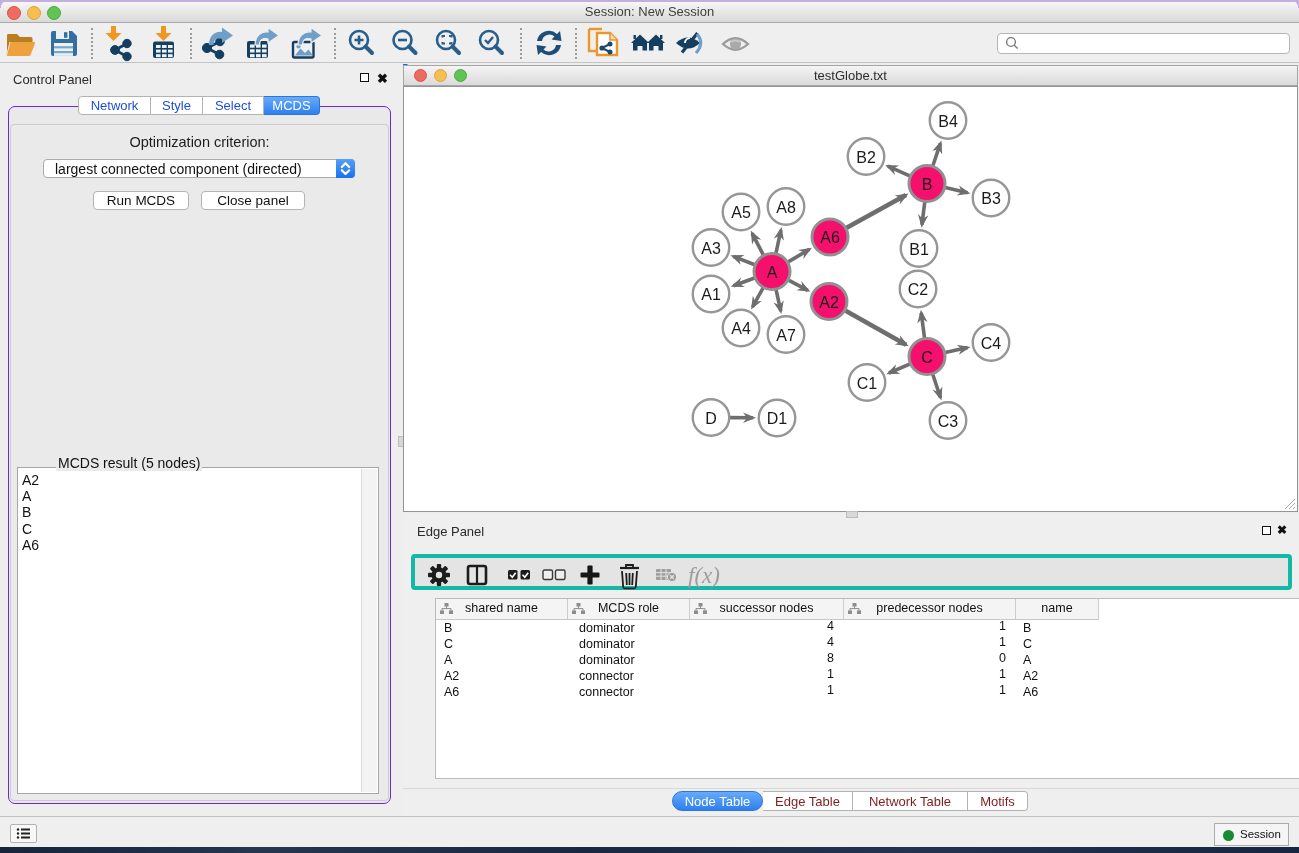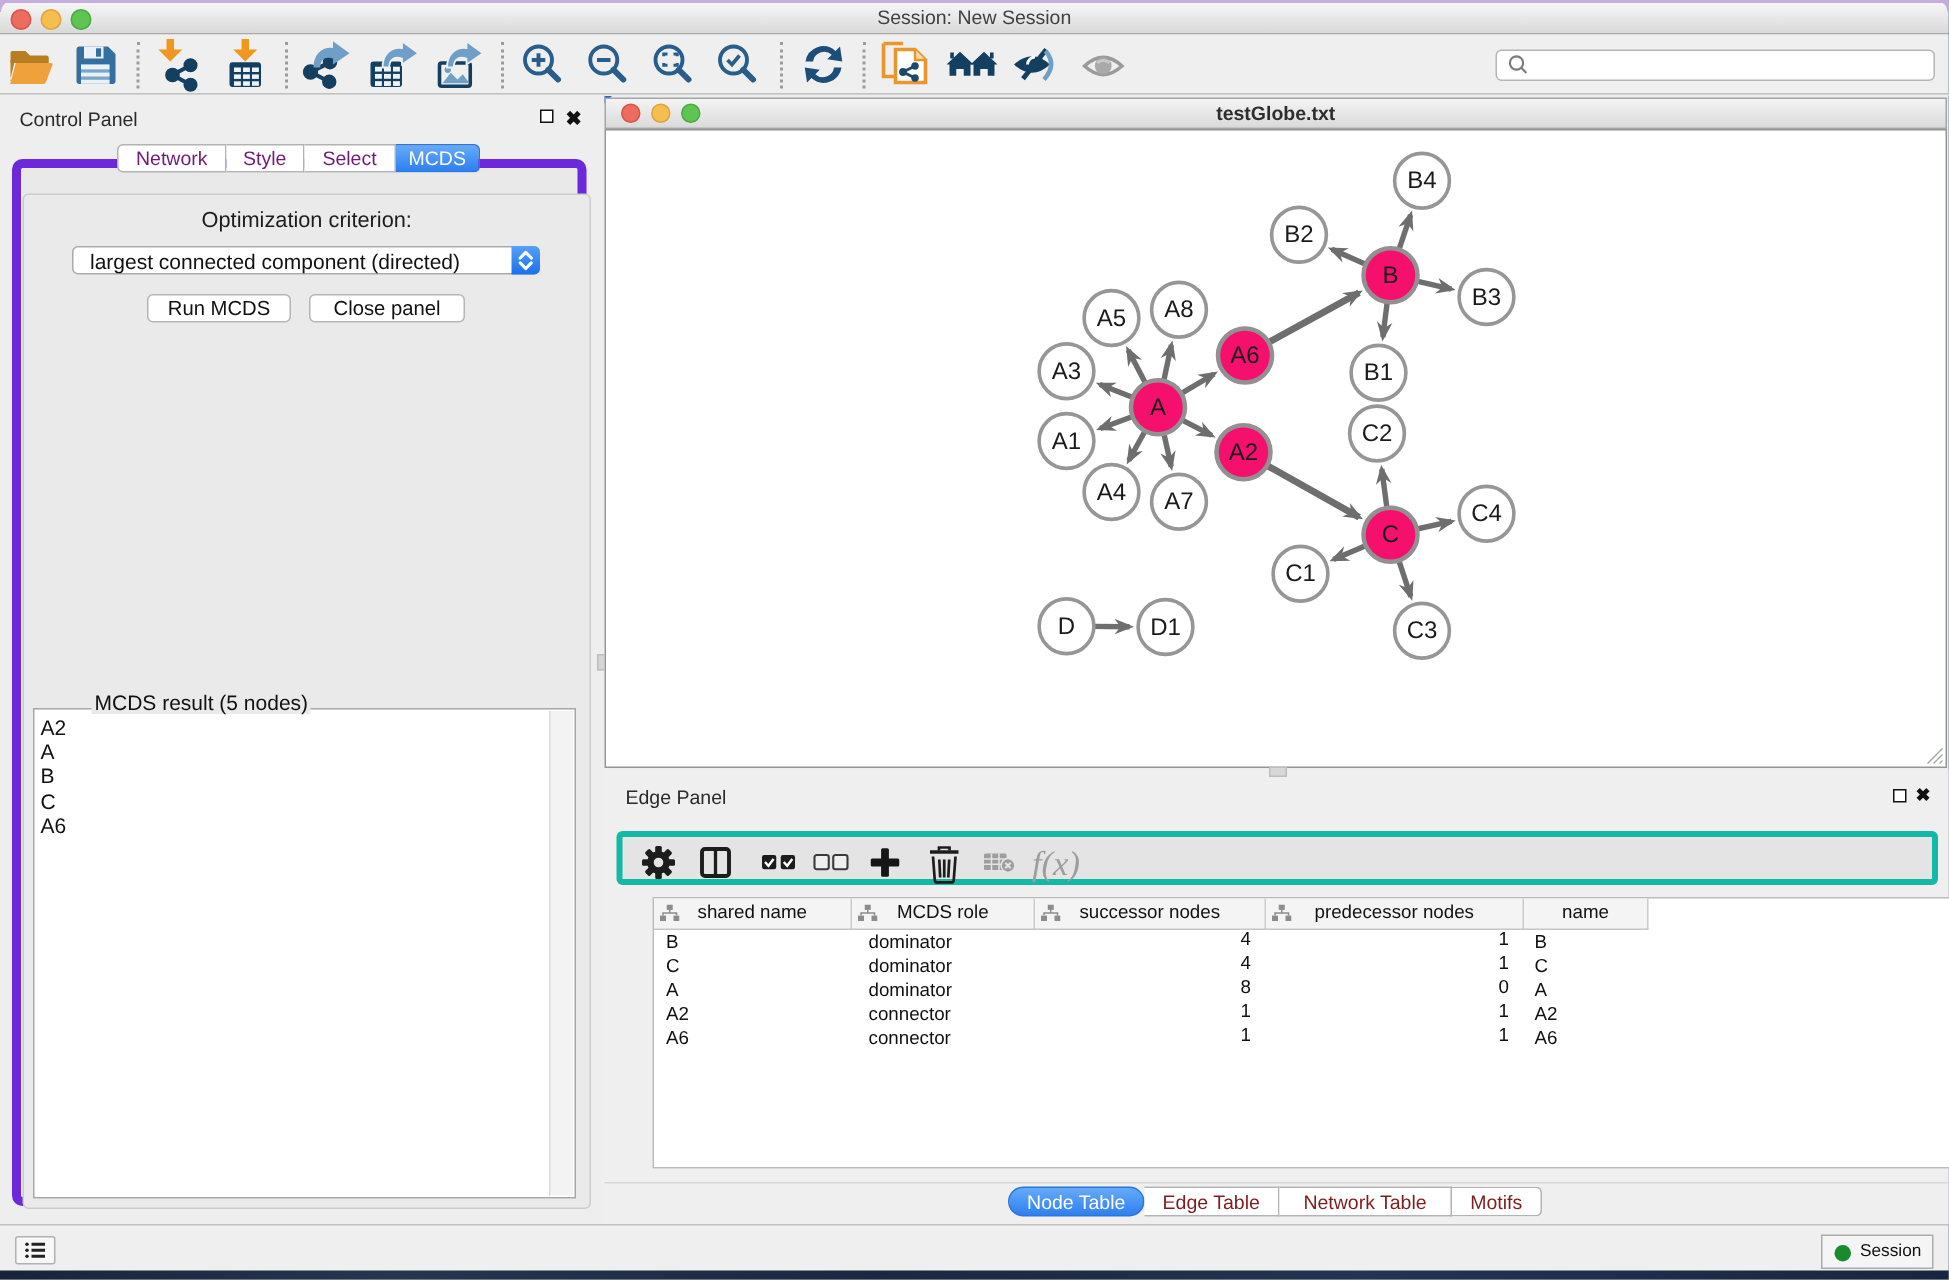--- a/index.html
+++ b/index.html
@@ -21,27 +21,27 @@
     border-bottom:1px solid #bdbdbd;}
   .tsep{position:absolute;top:5px;height:31px;width:0;border-left:2px dotted #9b9b9b;}
   #searchbox{position:absolute;left:997px;top:10px;width:291px;height:19px;background:#fff;
     border:1px solid #b6b6b6;border-radius:4px;}
   
   #leftpanel{position:absolute;left:0;top:63px;width:403px;height:753px;background:#eeeeee;}
   #cp-title{position:absolute;left:13px;top:9px;font-size:13px;color:#2a2a2a;}
   .wicon-sq{position:absolute;width:7px;height:7px;border:1.6px solid #111;top:10px;background:#fff;}
   .wicon-x{position:absolute;top:8px;font-size:13px;font-weight:bold;color:#111;}
   .tabs{position:absolute;display:flex;height:19px;z-index:5;}
-  .tab{font-size:13px;color:#701a75;background:#fff;border:1px solid #b3b3b3;border-left:none;
+  .tab{font-size:13px;color:#1d4ed8;background:#fff;border:1px solid #b3b3b3;border-left:none;
     display:flex;align-items:center;justify-content:center;box-sizing:border-box;}
   .tab.first{border-left:1px solid #b3b3b3;border-radius:4px 0 0 4px;}
   .tab.last{border-radius:0 4px 4px 0;}
   .tab.sel{background:linear-gradient(#66aaf9,#2e80f1);color:#fff;border-color:#2e74d9;}
   #cp-panel{position:absolute;left:8px;top:43px;width:383px;height:698px;background:#e9e9e9;
-    border:6px solid #6d28d9;border-radius:7px;box-sizing:border-box;}
+    border:1px solid #6d28d9;border-radius:7px;box-sizing:border-box;}
   #cp-inner{position:absolute;left:1px;top:17px;width:379px;height:677px;background:#eaeaea;
     border:1px solid #cccccc;border-radius:4px;box-sizing:border-box;}
   #optlabel{position:absolute;left:0;top:9px;width:100%;text-align:center;font-size:14.5px;color:#1d1d1d;}
   #dropdown{position:absolute;left:32px;top:34px;width:312px;height:19px;background:#fff;
     border:1px solid #ababab;border-radius:4px;box-sizing:border-box;}
   #dropdown .dtext{position:absolute;left:11px;top:1px;font-size:14px;color:#111;}
   #dd-spin{position:absolute;right:-1px;top:-1px;width:19px;height:19px;border-radius:0 4px 4px 0;
     background:linear-gradient(#55a1f8,#1a70ee);}
   .btn{position:absolute;height:19px;background:#fff;border:1px solid #b5b5b5;border-radius:4px;
     box-sizing:border-box;font-size:13.5px;color:#111;text-align:center;line-height:17px;}
@@ -51,21 +51,21 @@
   #fs-list div{height:16.2px;line-height:16.2px;padding-left:3px;}
   #fs-scroll{position:absolute;right:1px;top:1px;width:15px;height:323px;background:#f3f3f3;border-left:1px solid #dcdcdc;}
   
   #rightarea{position:absolute;left:403px;top:63px;width:896px;height:753px;background:#ededed;}
   #netwin{position:absolute;left:0px;top:1px;width:895px;height:450px;}
   #net-title{position:absolute;left:0;top:1px;width:893px;height:19px;border:1px solid #a5a5a5;
     background:linear-gradient(#f4f4f4,#dadada);}
   #net-title .t-red{left:10px;background:#ee6b60;border:0.5px solid #d9544a;top:3px;width:11px;height:11px;}
   #net-title .t-yel{left:30px;background:#f5bf4f;border:0.5px solid #dfa33c;top:3px;width:11px;height:11px;}
   #net-title .t-grn{left:50px;background:#5fc454;border:0.5px solid #4aaa40;top:3px;width:11px;height:11px;}
-  #net-name{position:absolute;top:2px;left:0;width:100%;text-align:center;font-size:13px;color:#2d2d2d;font-weight:bold;}
+  #net-name{position:absolute;top:2px;left:0;width:100%;text-align:center;font-size:13px;color:#2d2d2d;}
   #canvas{position:absolute;left:0px;top:22px;width:893px;height:424px;background:#fff;border:1px solid #949494;}
   #bluecorner{position:absolute;left:0;top:0;width:0;height:0;border-top:5px solid #2a62d8;border-right:5px solid transparent;}
   
   #tablepanel{position:absolute;left:0px;top:450px;width:896px;height:303px;background:#efefef;}
   #tp-title{position:absolute;left:14px;top:11px;font-size:13px;color:#2a2a2a;}
   #tp-toolbar{position:absolute;left:8px;top:41px;width:881px;height:36px;background:#e4e4e4;
     border:4px solid #14b8a6;border-radius:4px;box-sizing:border-box;}
   #tbl{position:absolute;left:12px;top:85px;width:875px;height:179px;background:#fff;border:1px solid #bbb;margin-left:20px;}
   .th{position:absolute;top:0;height:21px;background:#f4f4f4;border-right:1px solid #cccccc;border-bottom:1px solid #c6c6c6;box-sizing:border-box;
      font-size:12.5px;color:#111;text-align:center;line-height:19px;}

